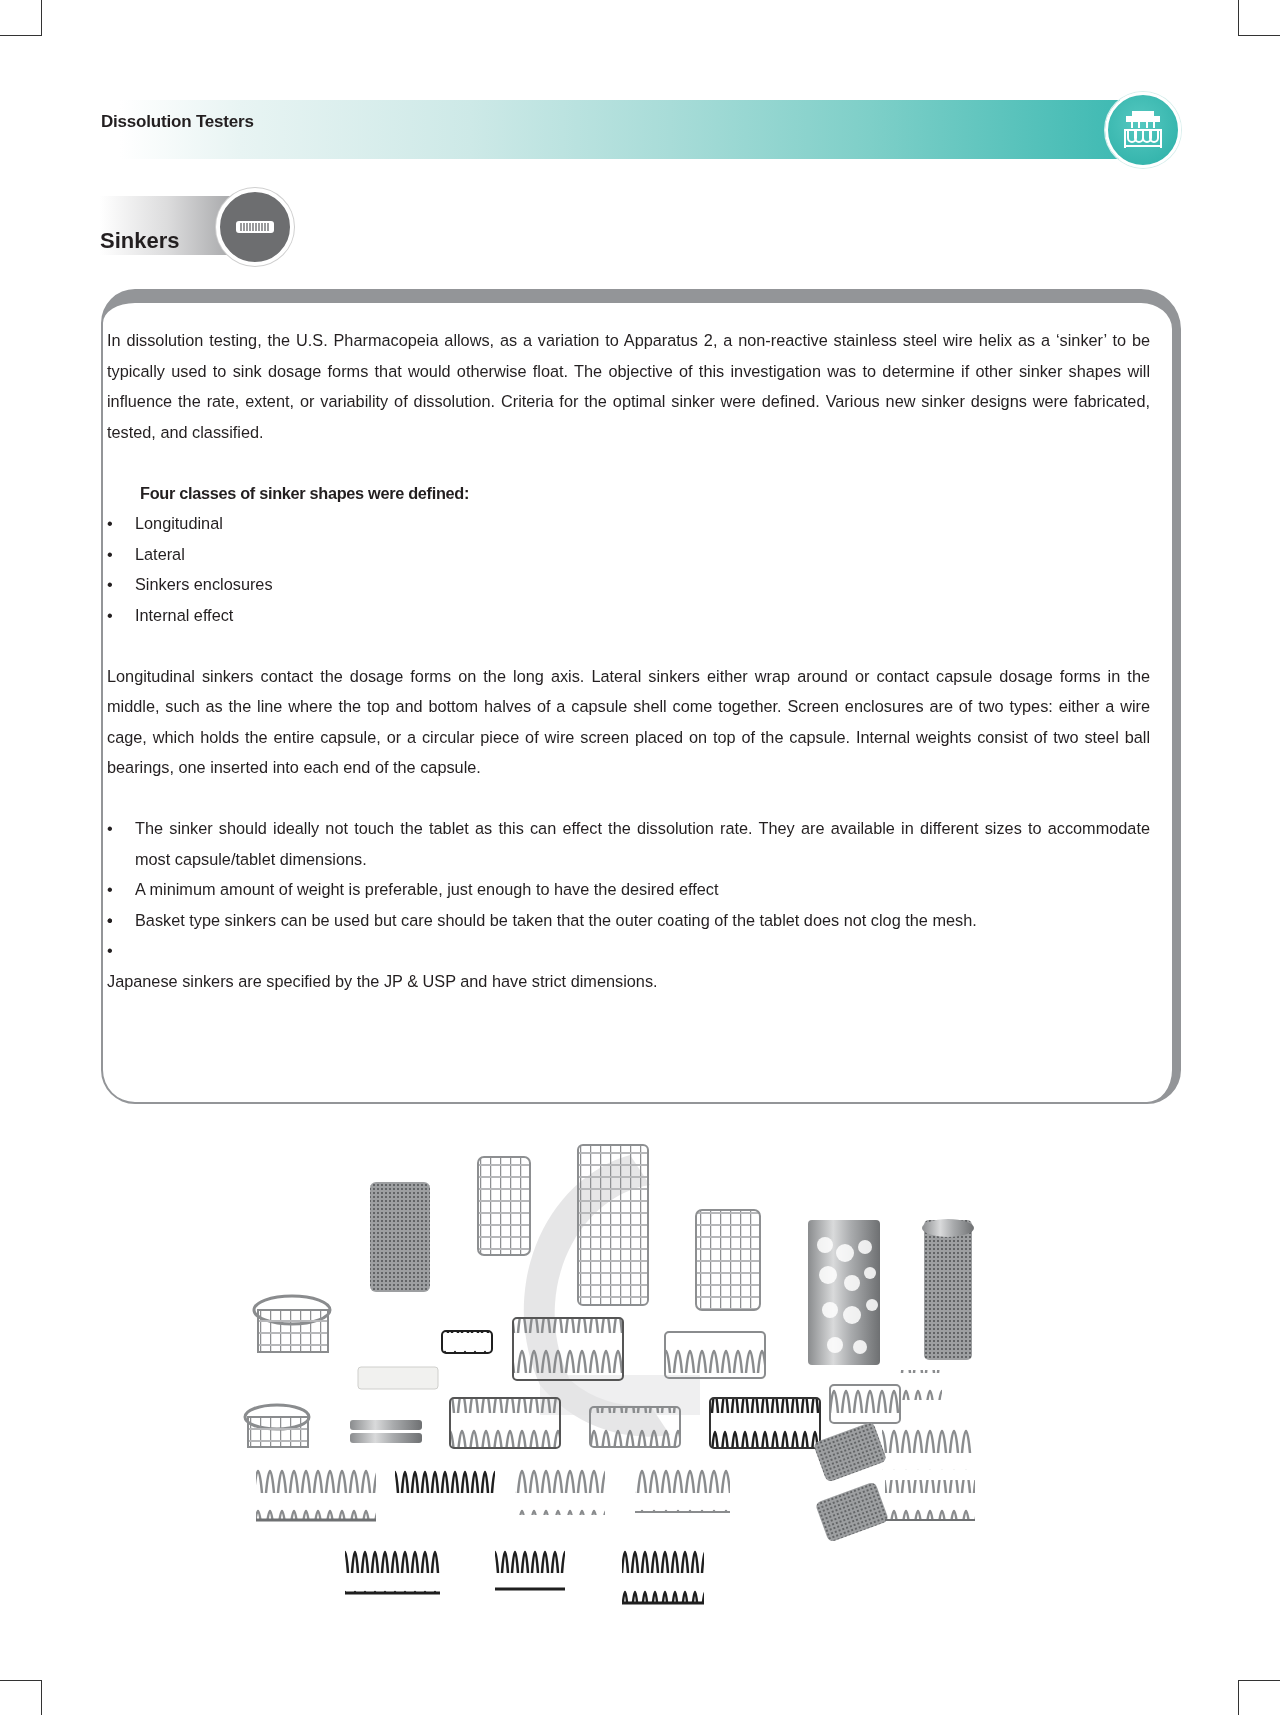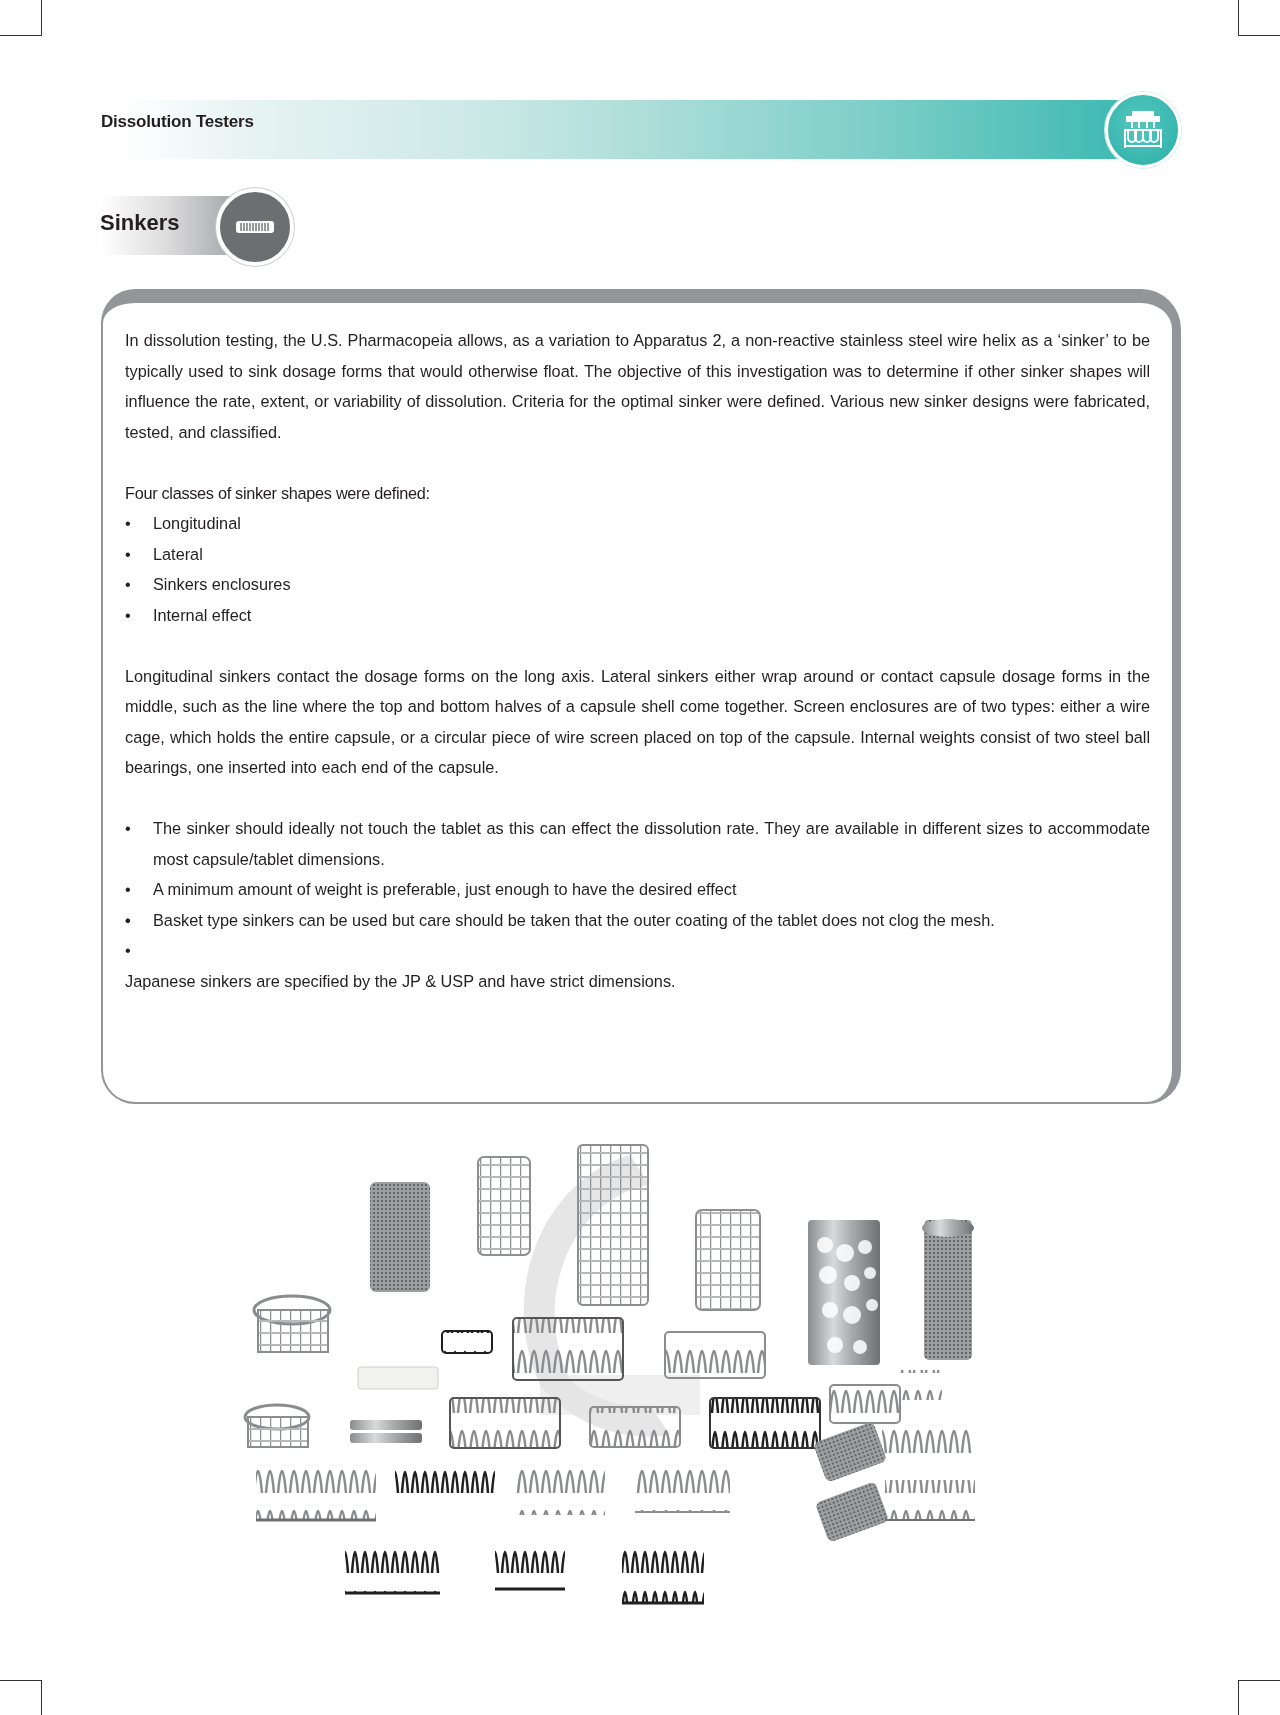--- a/index.html
+++ b/index.html
@@ -25,41 +25,41 @@
     background: radial-gradient(circle at 45% 40%, #55c8c0, #2aaea6);
     border: 3px solid #ffffff; box-shadow: 0 0 0 1px #d8efed;
     display: flex; align-items: center; justify-content: center;
   }
 
   .sinkers-band {
     position: absolute; left: 100px; top: 196px; width: 135px; height: 59px;
     background: linear-gradient(to right, #ffffff 0%, #dcdcdd 50%, #a5a6a8 100%);
   }
   .sinkers-title {
-    position: absolute; left: 100px; top: 210px;
+    position: absolute; left: 100px; top: 228px;
     font-family: "Liberation Sans", sans-serif; font-weight: bold; font-size: 22px; color: #231f20;
   }
   .sinkers-circle {
     position: absolute; left: 216px; top: 188px; width: 78px; height: 78px; border-radius: 50%;
     background: #6d6e70; border: 4px solid #ffffff; box-shadow: 0 0 0 1px #cfcfcf;
     display: flex; align-items: center; justify-content: center;
   }
 
   .text-box {
     position: absolute; left: 101px; top: 289px; width: 1080px; height: 815px;
     border-style: solid; border-color: #939598;
     border-top-width: 14px; border-right-width: 9px; border-bottom-width: 2.5px; border-left-width: 2.5px;
     border-radius: 34px 40px 34px 34px;
     background: #ffffff;
-    padding: 22px 22px 0 22px;
+    padding: 22px 22px 0 4px;
     font-family: "Liberation Sans", sans-serif; font-size: 16.3px; line-height: 30.5px; color: #231f20;
   }
   .para { text-align: justify; }
   .para-spacer { height: 30.5px; }
-  .bold-heading { font-weight: normal; letter-spacing: -0.3px; }
+  .bold-heading { font-weight: bold; letter-spacing: -0.3px; margin-left: 33px; }
   ul.bullets { list-style: none; }
   ul.bullets li { position: relative; padding-left: 28px; text-align: justify; }
   ul.bullets li .bullet { position: absolute; left: 0; top: 0; width: 28px; }
 
   .photo-area {
     position: absolute; left: 240px; top: 1135px; width: 820px; height: 480px;
   }
 </style>
 </head>
 <body>

